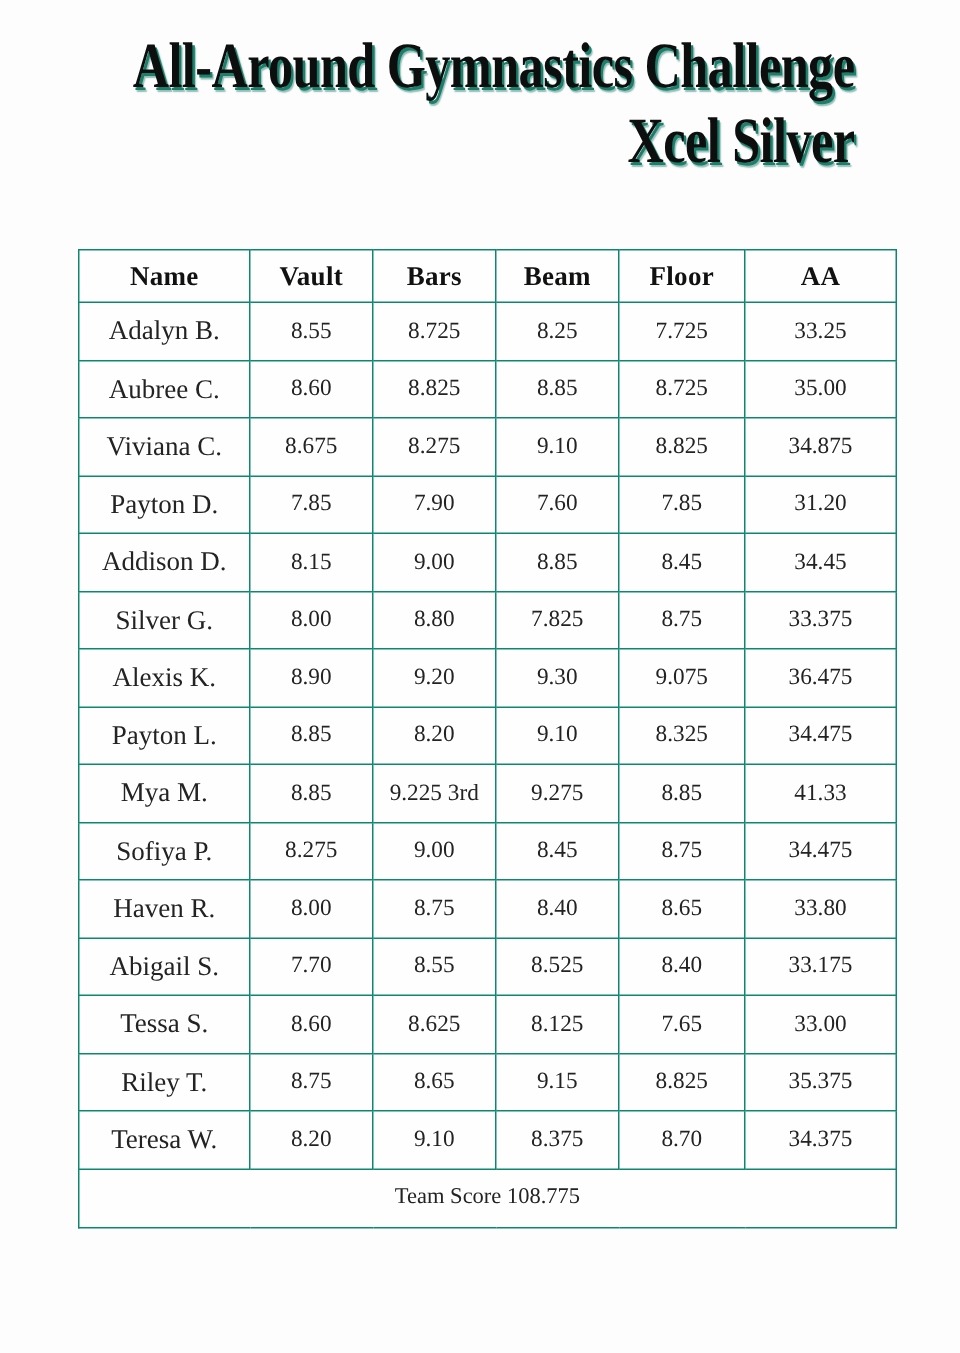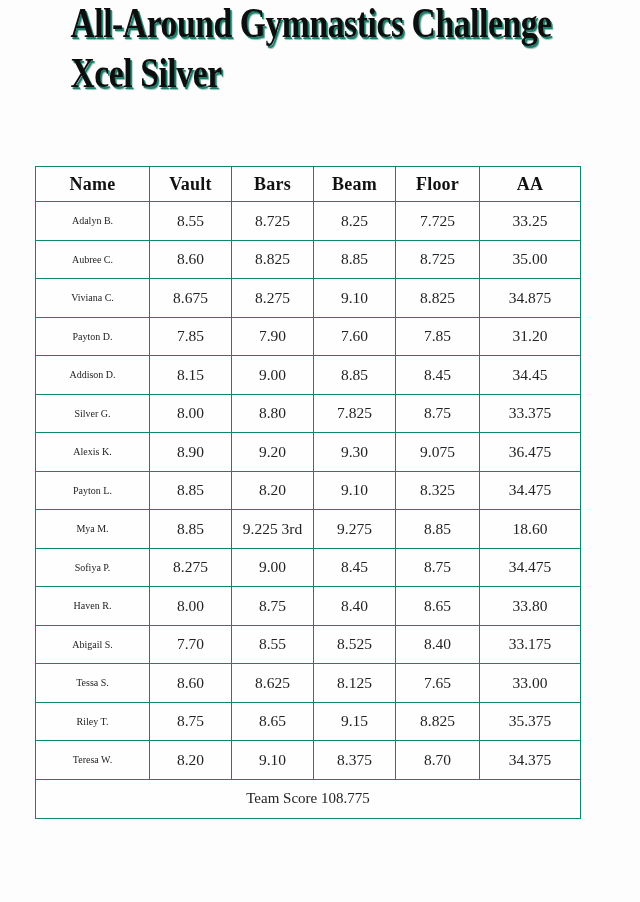--- a/index.html
+++ b/index.html
@@ -11,42 +11,43 @@
     height: 902px;
     background: #fdfdfd;
     font-family: "Liberation Serif", "DejaVu Serif", serif;
     color: #1b1b1b;
     overflow: hidden;
     position: relative;
   }
 
   
   #title-block {
-    text-align: left;
+    padding-top: 22px;
+    text-align: right;
   }
   .title-line {
     font-family: "Liberation Serif", "DejaVu Serif", serif;
     font-weight: bold;
     font-size: 43px;
     line-height: 46px;
     letter-spacing: -0.5px;
     color: #0c0f0e;
     transform: scaleX(0.78);
     transform-origin: center center;
     text-shadow: 2px 2px 0 #1b7f6b, 3px 3px 1px rgba(20,110,95,0.45);
     white-space: nowrap;
   }
   #title-line-2 {
     margin-top: 4px;
   }
 
   
   #scores-table-wrap {
     position: absolute;
-    left: 35px;
+    left: 52px;
     top: 166px;
     width: 545px;
   }
   table.scores {
     border-collapse: collapse;
     width: 545px;
     table-layout: fixed;
     background: #fefefe;
   }
   table.scores th,
@@ -61,21 +62,21 @@
     background: #fefefe;
   }
   table.scores thead th {
     font-weight: bold;
     font-size: 18px;
     height: 34px;
     letter-spacing: 0.2px;
     color: #111111;
   }
   table.scores td.name-cell {
-    font-size: 10px;
+    font-size: 18px;
   }
   table.scores tfoot td {
     font-size: 15px;
     height: 38px;
     margin-top: 28px;
   }
 
   
   col.c-name  { width: 114px; }
   col.c-vault { width: 82px; }
@@ -176,21 +177,21 @@
           <td>9.10</td>
           <td>8.325</td>
           <td>34.475</td>
         </tr>
         <tr>
           <td class="name-cell">Mya M.</td>
           <td>8.85</td>
           <td>9.225  3rd</td>
           <td>9.275</td>
           <td>8.85</td>
-          <td>18.60</td>
+          <td>41.33</td>
         </tr>
         <tr>
           <td class="name-cell">Sofiya P.</td>
           <td>8.275</td>
           <td>9.00</td>
           <td>8.45</td>
           <td>8.75</td>
           <td>34.475</td>
         </tr>
         <tr>

